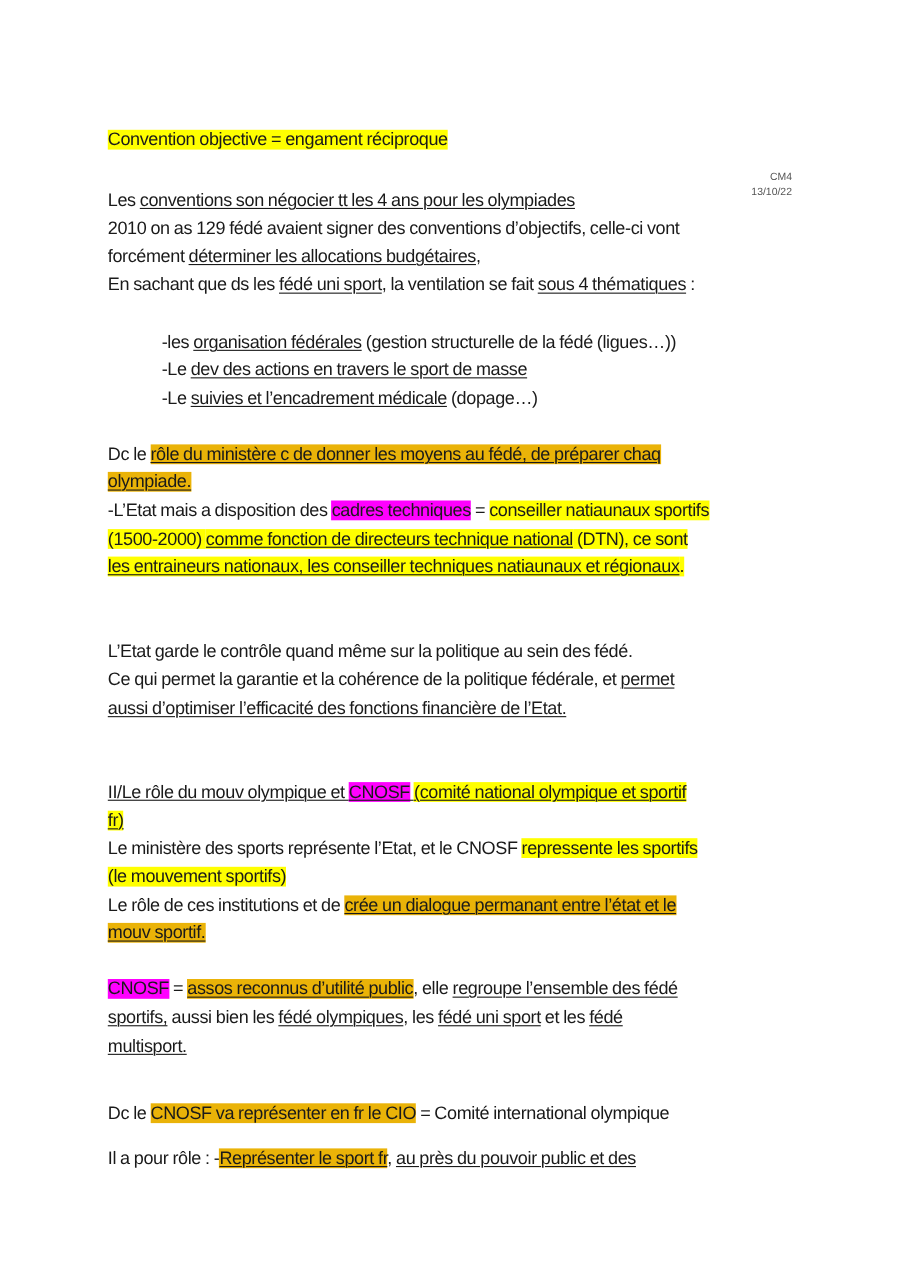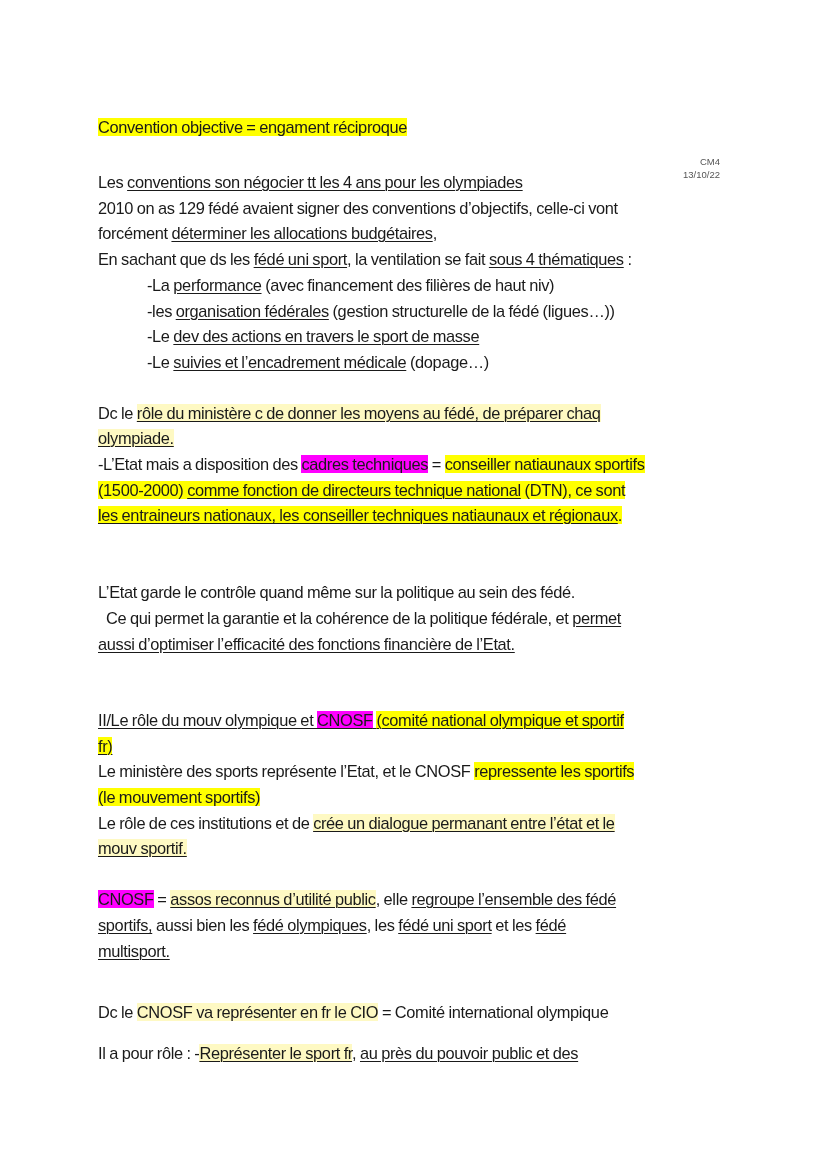--- a/index.html
+++ b/index.html
@@ -4,21 +4,21 @@
   <style>
     html, body { margin: 0; padding: 0; background: #ffffff; }
     body { width: 828px; height: 1169px; position: relative; overflow: hidden;
            font-family: "Liberation Sans", sans-serif; color: #1a1a1a; }
     .page { position: absolute; left: 0; top: 16px; width: 820px; height: 1169px; background: #fff; }
     .line { position: absolute; left: 98px; font-size: 16.4px; line-height: 22px; white-space: nowrap;
             letter-spacing: -0.35px; word-spacing: -0.5px; }
     .indent { left: 147px; }
     .u { text-decoration: underline; text-decoration-thickness: 1px; text-underline-offset: 2px; }
     .hy { background: #FFFF00; }
-    .hg { background: #fef9c3; }
+    .hg { background: #eab308; }
     .hm { background: #FF00FF; }
     .meta { position: absolute; right: 100px; font-size: 9.5px; line-height: 13px; color: #555; text-align: right; margin-top: 13px; }
   </style>
 </head>
 <body>
 
 <div class="page">
 
   <div class="line" style="top:100px;">
     <span class="hy">Convention objective = engament réciproque</span>
@@ -32,23 +32,20 @@
     <span>Les </span><span class="u">conventions son négocier tt les 4 ans pour les olympiades</span>
   </div>
   <div class="line" style="top:181px;">
     <span>2010 on as 129 fédé avaient signer des conventions d’objectifs, celle-ci vont</span>
   </div>
   <div class="line" style="top:206px;">
     <span>forcément </span><span class="u">déterminer les allocations budgétaires</span><span>,</span>
   </div>
   <div class="line" style="top:232px;">
     <span>En sachant que ds les </span><span class="u">fédé uni sport</span><span>, la ventilation se fait </span><span class="u">sous 4 thématiques</span><span> :</span>
-  </div>
-  <div class="line indent" style="top:258px;">
-    <span>-La </span><span class="u">performance</span><span> (avec financement des filières de haut niv)</span>
   </div>
   <div class="line indent" style="top:284px;">
     <span>-les </span><span class="u">organisation fédérales</span><span> (gestion structurelle de la fédé (ligues…))</span>
   </div>
   <div class="line indent" style="top:309px;">
     <span>-Le </span><span class="u">dev des actions en travers le sport de masse</span><span></span>
   </div>
   <div class="line indent" style="top:335px;">
     <span>-Le </span><span class="u">suivies et l’encadrement médicale</span><span> (dopage…)</span>
   </div>
@@ -65,21 +62,21 @@
   <div class="line" style="top:463px;text-align:right;">
     <span class="hy">(1500-2000) </span><span class="hy u">comme fonction de directeurs technique national</span><span class="hy"> (DTN), ce sont</span>
   </div>
   <div class="line" style="top:488px;">
     <span class="hy u">les entraineurs nationaux, les conseiller techniques natiaunaux et régionaux</span><span class="hy">.</span>
   </div>
 
   <div class="line" style="top:565px;">
     <span>L’Etat garde le contrôle quand même sur la politique au sein des fédé.</span>
   </div>
-  <div class="line" style="top:591px;margin-left:8px;">
+  <div class="line" style="top:591px;">
     <span>Ce qui permet la garantie et la cohérence de la politique fédérale, et </span><span class="u">permet</span>
   </div>
   <div class="line" style="top:617px;">
     <span class="u">aussi d’optimiser l’efficacité des fonctions financière de l’Etat.</span>
   </div>
 
   <div class="line" style="top:693px;">
     <span class="u">II/Le rôle du mouv olympique et </span><span class="u hm">CNOSF</span><span class="u"> </span><span class="u hy">(comité national olympique et sportif</span>
   </div>
   <div class="line" style="top:719px;">

